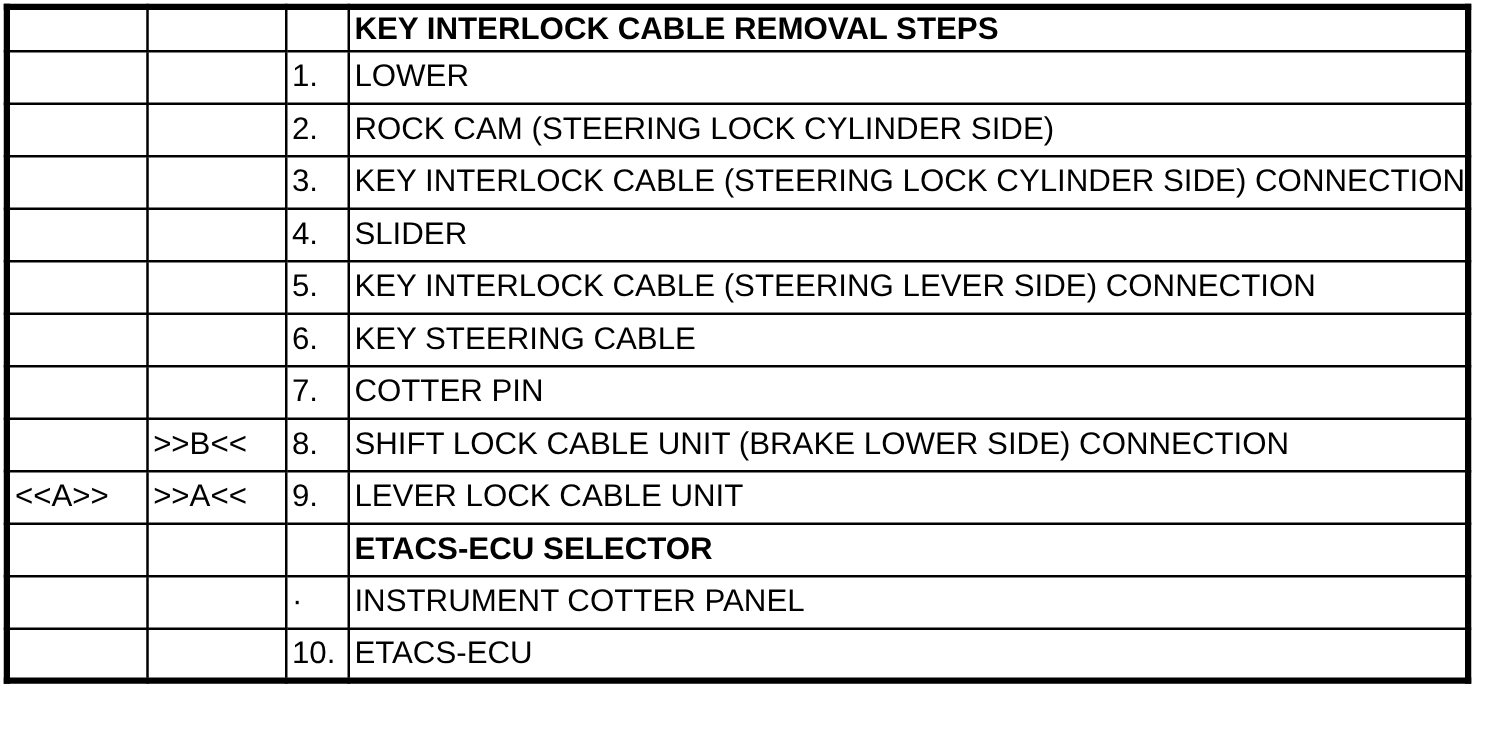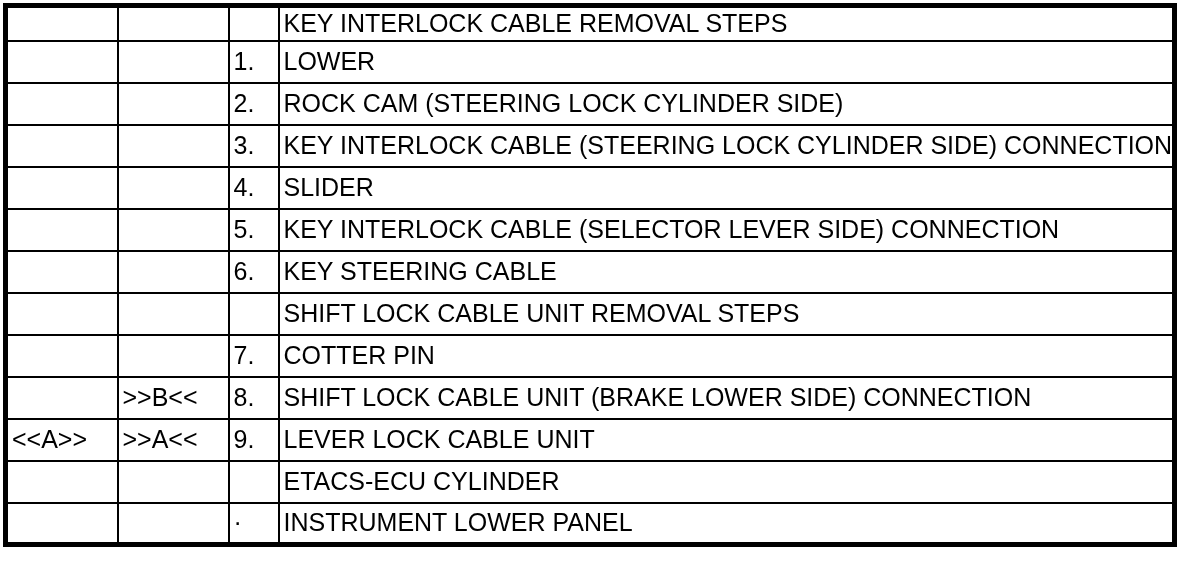--- a/index.html
+++ b/index.html
@@ -36,21 +36,21 @@
     white-space: nowrap;
     overflow: hidden;
   }
   table.steps tr {
     height: 42px;
   }
   table.steps tr.first-row {
     height: 35px;
   }
   table.steps tr.section-header td.cell-description {
-    font-weight: normal;
+    font-weight: bold;
   }
   col.col-marker-a { width: 112px; }
   col.col-marker-b { width: 111px; }
   col.col-step     { width: 50px;  }
 </style>
 </head>
 <body>
 
 <div class="page">
   <table class="steps">
@@ -88,33 +88,27 @@
         <tr>
           <td class="cell-removal-marker"></td>
           <td class="cell-installation-marker"></td>
           <td class="cell-step-number">4.</td>
           <td class="cell-description">SLIDER</td>
         </tr>
         <tr>
           <td class="cell-removal-marker"></td>
           <td class="cell-installation-marker"></td>
           <td class="cell-step-number">5.</td>
-          <td class="cell-description">KEY INTERLOCK CABLE (SELECTOR LEVER SIDE) CONNECTION</td>
+          <td class="cell-description">KEY INTERLOCK CABLE (STEERING LEVER SIDE) CONNECTION</td>
         </tr>
         <tr>
           <td class="cell-removal-marker"></td>
           <td class="cell-installation-marker"></td>
           <td class="cell-step-number">6.</td>
           <td class="cell-description">KEY STEERING CABLE</td>
-        </tr>
-        <tr class="section-header">
-          <td class="cell-removal-marker"></td>
-          <td class="cell-installation-marker"></td>
-          <td class="cell-step-number"></td>
-          <td class="cell-description">SHIFT LOCK CABLE UNIT REMOVAL STEPS</td>
         </tr>
         <tr>
           <td class="cell-removal-marker"></td>
           <td class="cell-installation-marker"></td>
           <td class="cell-step-number">7.</td>
           <td class="cell-description">COTTER PIN</td>
         </tr>
         <tr>
           <td class="cell-removal-marker"></td>
           <td class="cell-installation-marker">&gt;&gt;B&lt;&lt;</td>
@@ -124,23 +118,29 @@
         <tr>
           <td class="cell-removal-marker">&lt;&lt;A&gt;&gt;</td>
           <td class="cell-installation-marker">&gt;&gt;A&lt;&lt;</td>
           <td class="cell-step-number">9.</td>
           <td class="cell-description">LEVER LOCK CABLE UNIT</td>
         </tr>
         <tr class="section-header">
           <td class="cell-removal-marker"></td>
           <td class="cell-installation-marker"></td>
           <td class="cell-step-number"></td>
-          <td class="cell-description">ETACS-ECU CYLINDER</td>
+          <td class="cell-description">ETACS-ECU SELECTOR</td>
         </tr>
         <tr>
           <td class="cell-removal-marker"></td>
           <td class="cell-installation-marker"></td>
           <td class="cell-step-number">·</td>
-          <td class="cell-description">INSTRUMENT LOWER PANEL</td>
+          <td class="cell-description">INSTRUMENT COTTER PANEL</td>
+        </tr>
+        <tr>
+          <td class="cell-removal-marker"></td>
+          <td class="cell-installation-marker"></td>
+          <td class="cell-step-number">10.</td>
+          <td class="cell-description">ETACS-ECU</td>
         </tr>
       </tbody>
   </table>
 </div>
 
 </body></html>

